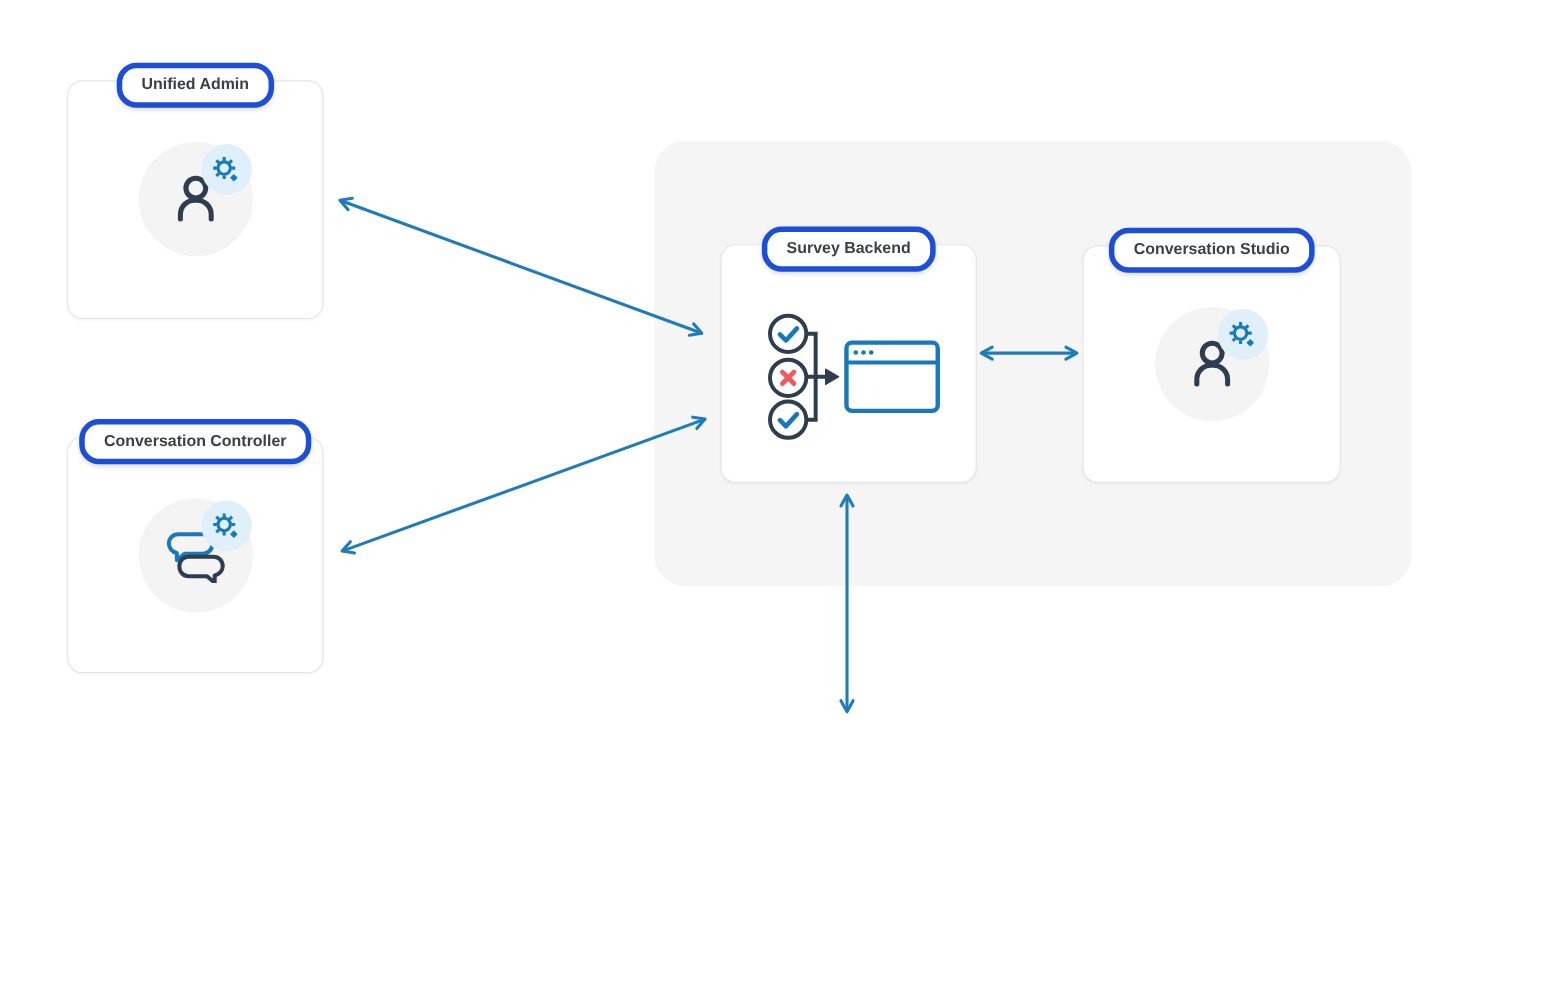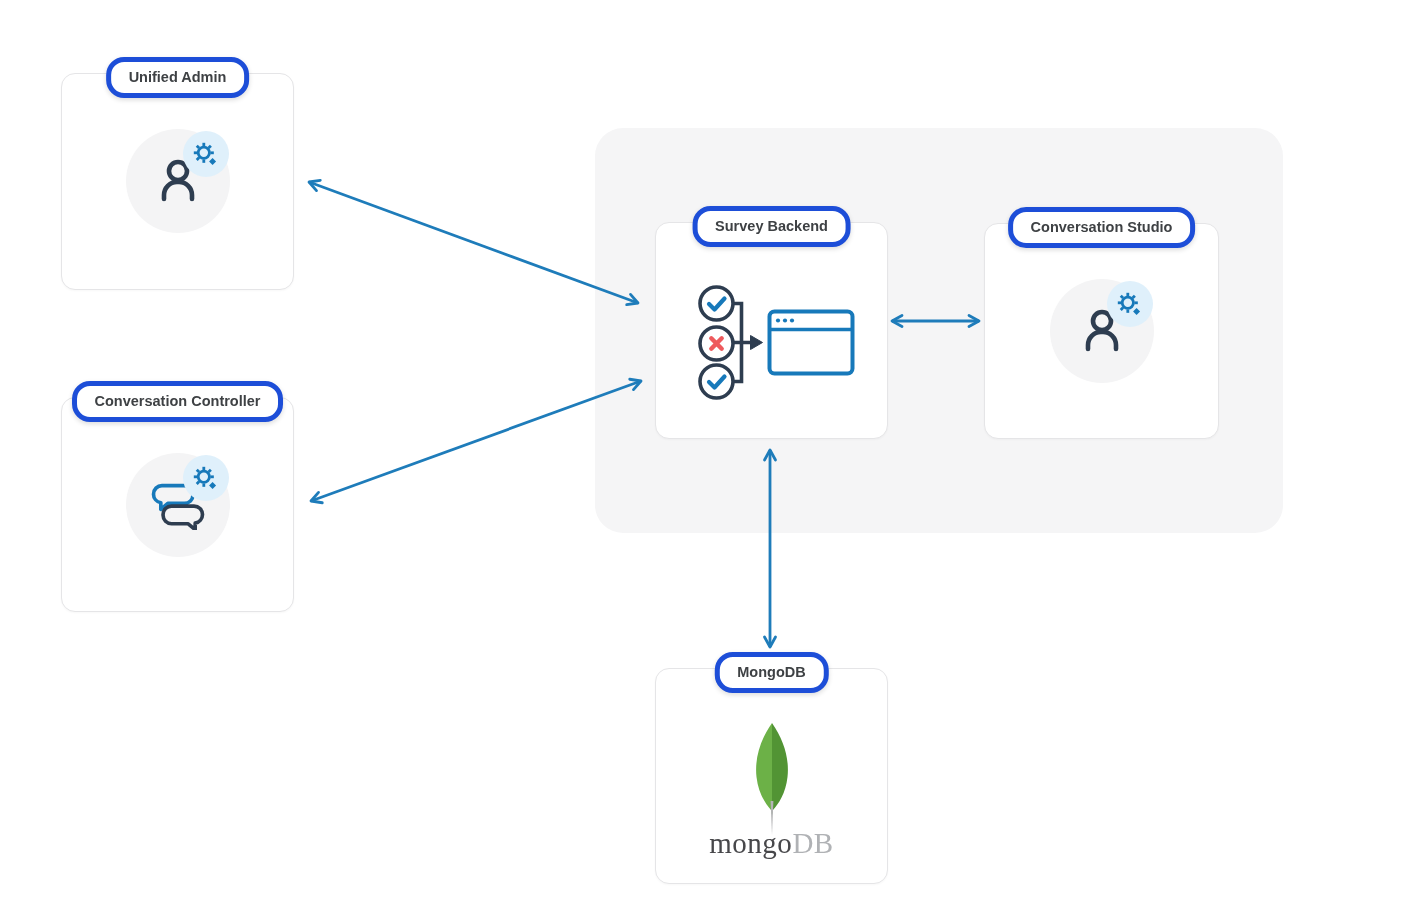--- a/index.html
+++ b/index.html
@@ -142,23 +142,14 @@
             <line x1="6.3" y1="6.3" x2="4.2" y2="4.2"></line>
             <line x1="14.7" y1="6.3" x2="16.8" y2="4.2"></line>
             <line x1="6.3" y1="14.7" x2="4.2" y2="16.8"></line>
           </g>
           <path d="M18.3 15.2 L21.4 18.3 L18.3 21.4 L15.2 18.3 Z" fill="#1779ba"></path>
         </svg>
       </div>
     </div>
   </div>
 
-  <div class="card" style="left:655px;top:668px;width:231px;height:214px;">
-    <div class="pill">MongoDB</div>
-    <svg style="position:absolute;left:50%;margin-left:-25px;top:52px;" width="50" height="118" viewBox="0 0 50 118">
-      <path d="M25 2 C37 19 42.5 38 40.5 56 C38.8 72 31.5 83 26 89 L25 94 L25 2 Z" fill="#529434"></path>
-      <path d="M25 2 C13 19 7.5 38 9.5 56 C11.2 72 18.5 83 24 89 L25 94 L25 2 Z" fill="#6cb147"></path>
-      <path d="M23.6 80 L25 114 L26.4 80 Z" fill="#b4b4b6"></path>
-    </svg>
-    <div class="mongo-wordmark"><span class="t1">mongo</span><span class="t2">DB</span></div>
-  </div>
 
 </div>
 
 </body></html>

